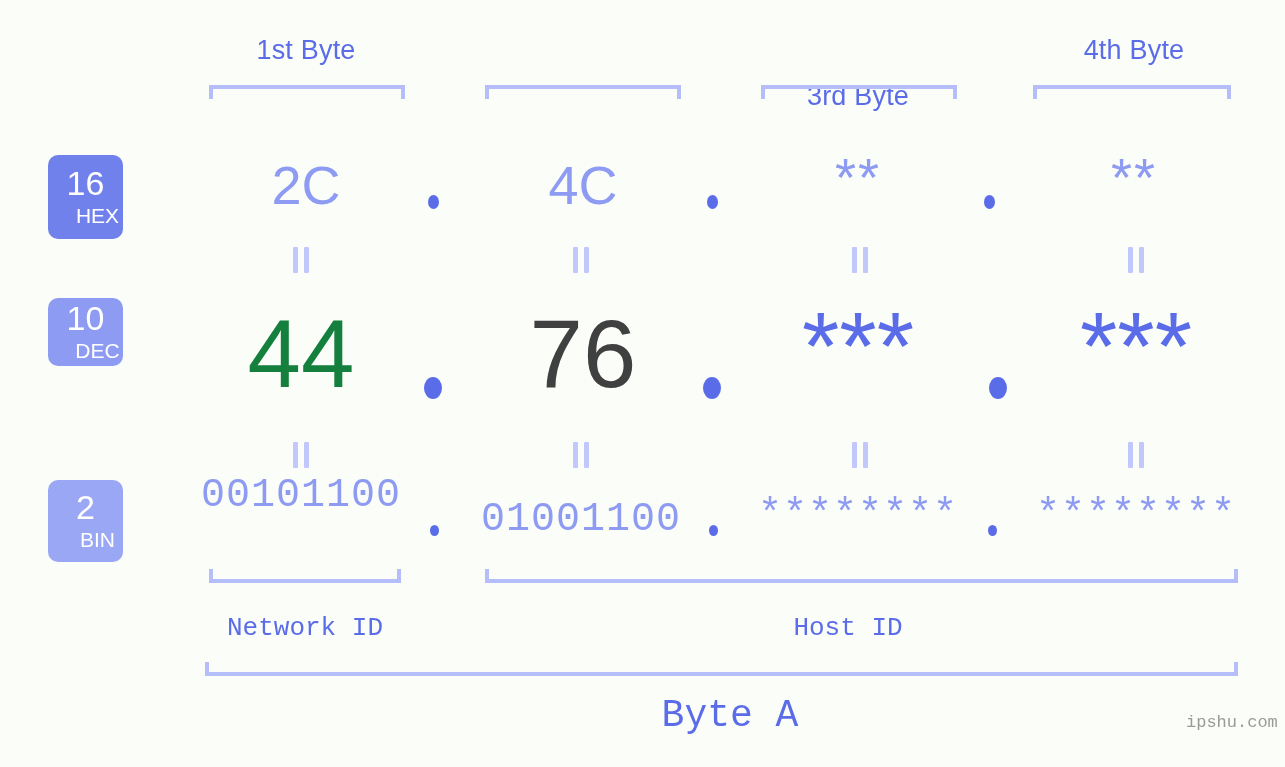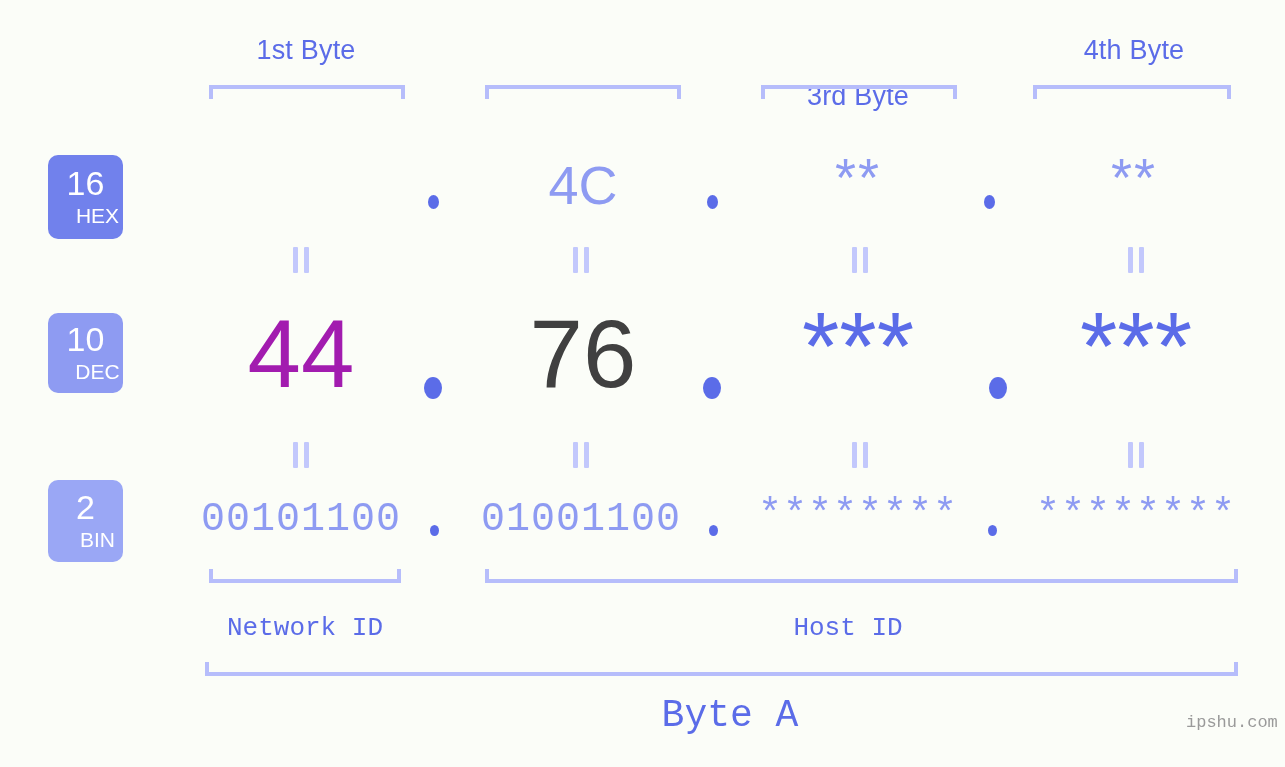--- a/index.html
+++ b/index.html
@@ -94,21 +94,21 @@
   .hex-val.stars {
     font-size: 54px;
     letter-spacing: 2px;
   }
 
   .dec-val {
     font-size: 96px;
     font-family: "Liberation Sans", sans-serif;
     line-height: 1;
   }
-  .dec-val.c1 { color: #a21caf; }
+  .dec-val.c1 { color: #15803d; }
   .dec-val.c2 { color: #404040; }
   .dec-val.c3 { color: #5b6ce8; letter-spacing: 0px; }
   .dec-val.c4 { color: #5b6ce8; letter-spacing: 0px; }
 
   .bin-val {
     font-size: 40px;
     font-family: "Liberation Mono", monospace;
     letter-spacing: 1px;
   }
   .bin-val.light { color: #8e9bf2; }
@@ -176,20 +176,21 @@
   <div class="bracket-top" style="left:209px; top:85px; width:196px;"></div>
   <div class="bracket-top" style="left:485px; top:85px; width:196px;"></div>
   <div class="bracket-top" style="left:761px; top:85px; width:196px;"></div>
   <div class="bracket-top" style="left:1033px; top:85px; width:198px;"></div>
 
   <div class="badge" style="left:48px; top:155px; height:84px; background:#7181ec;">
     <div class="num">16</div>
     <div class="abbr">HEX</div>
   </div>
 
+  <div class="val hex-val" style="left:210px; top:158px; width:192px;">2C</div>
   <div class="dot" style="left:428px; top:195px; width:11px; height:14px;"></div>
 
   <div class="val hex-val" style="left:487px; top:158px; width:192px;">4C</div>
   <div class="dot" style="left:707px; top:195px; width:11px; height:14px;"></div>
 
   <div class="val hex-val stars" style="left:762px; top:150px; width:192px;">**</div>
   <div class="dot" style="left:984px; top:195px; width:11px; height:14px;"></div>
 
   <div class="val hex-val stars" style="left:1038px; top:150px; width:192px;">**</div>
 
@@ -203,21 +204,21 @@
     </div>
   <div class="eq" style="left:851px; top:247px;">
       <span class="a"></span>
       <span class="b"></span>
     </div>
   <div class="eq" style="left:1127px; top:247px;">
       <span class="a"></span>
       <span class="b"></span>
     </div>
 
-  <div class="badge" style="left:48px; top:313px; height:80px; background:#8e9bf2;">
+  <div class="badge" style="left:48px; top:298px; height:68px; background:#8e9bf2;">
     <div class="num">10</div>
     <div class="abbr">DEC</div>
   </div>
 
   <div class="val dec-val c1" style="left:205px; top:306px; width:192px;">44</div>
   <div class="dot" style="left:424px; top:377px; width:18px; height:22px;"></div>
 
   <div class="val dec-val c2" style="left:487px; top:306px; width:192px;">76</div>
   <div class="dot" style="left:703px; top:377px; width:18px; height:22px;"></div>
 
@@ -241,21 +242,21 @@
   <div class="eq" style="left:1127px; top:442px;">
       <span class="a"></span>
       <span class="b"></span>
     </div>
 
   <div class="badge" style="left:48px; top:480px; height:82px; background:#9aa7f5;">
     <div class="num">2</div>
     <div class="abbr">BIN</div>
   </div>
 
-  <div class="val bin-val light" style="left:201px; top:500px; width:200px;">00101100</div>
+  <div class="val bin-val light" style="left:201px; top:476px; width:200px;">00101100</div>
   <div class="dot" style="left:430px; top:525px; width:9px; height:11px;"></div>
 
   <div class="val bin-val light" style="left:481px; top:500px; width:200px;">01001100</div>
   <div class="dot" style="left:709px; top:525px; width:9px; height:11px;"></div>
 
   <div class="val bin-val light" style="left:758px; top:496px; width:200px;">********</div>
   <div class="dot" style="left:988px; top:525px; width:9px; height:11px;"></div>
 
   <div class="val bin-val light" style="left:1036px; top:496px; width:200px;">********</div>
 

